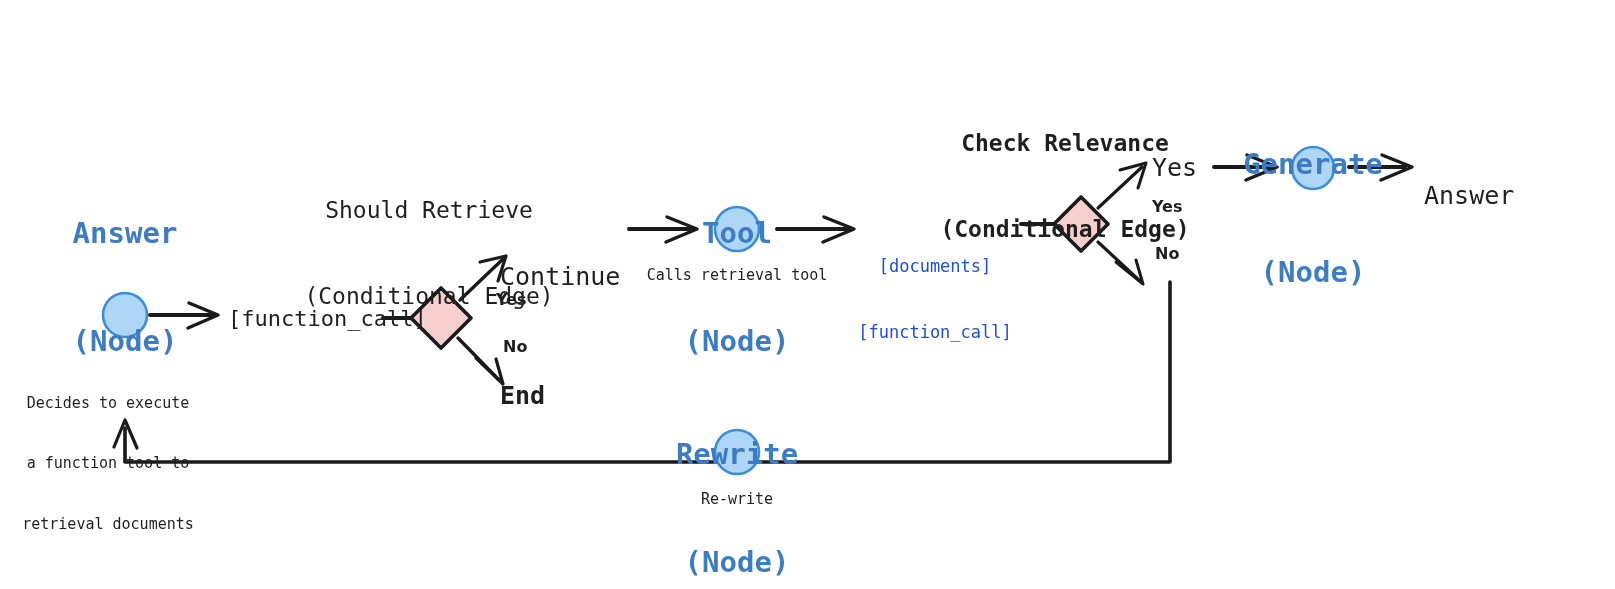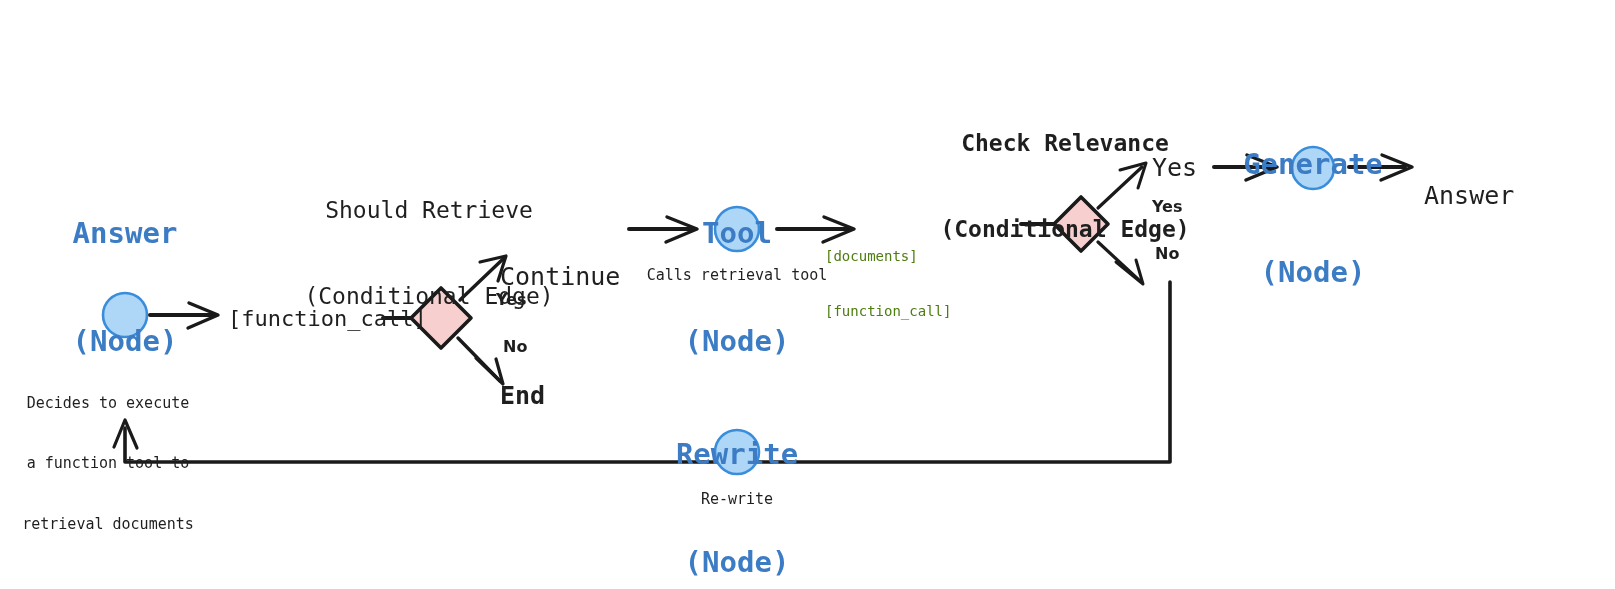--- a/index.html
+++ b/index.html
@@ -58,22 +58,23 @@
     font-family: "DejaVu Sans", sans-serif;
     font-weight: bold;
   }
   .caption {
     font-size: 15px;
     color: #1f1f1f;
     text-align: center;
     line-height: 1.35;
   }
   .mono-tag {
-    font-size: 14px;
-    color: #4d7c0f;
+    font-size: 17px;
+    color: #1d4ed8;
+    text-align: center;
     line-height: 1.3;
   }
   .ctr {
     transform: translateX(-50%);
   }
 </style>
 </head>
 <body>
 
 <div id="diagram-root">

